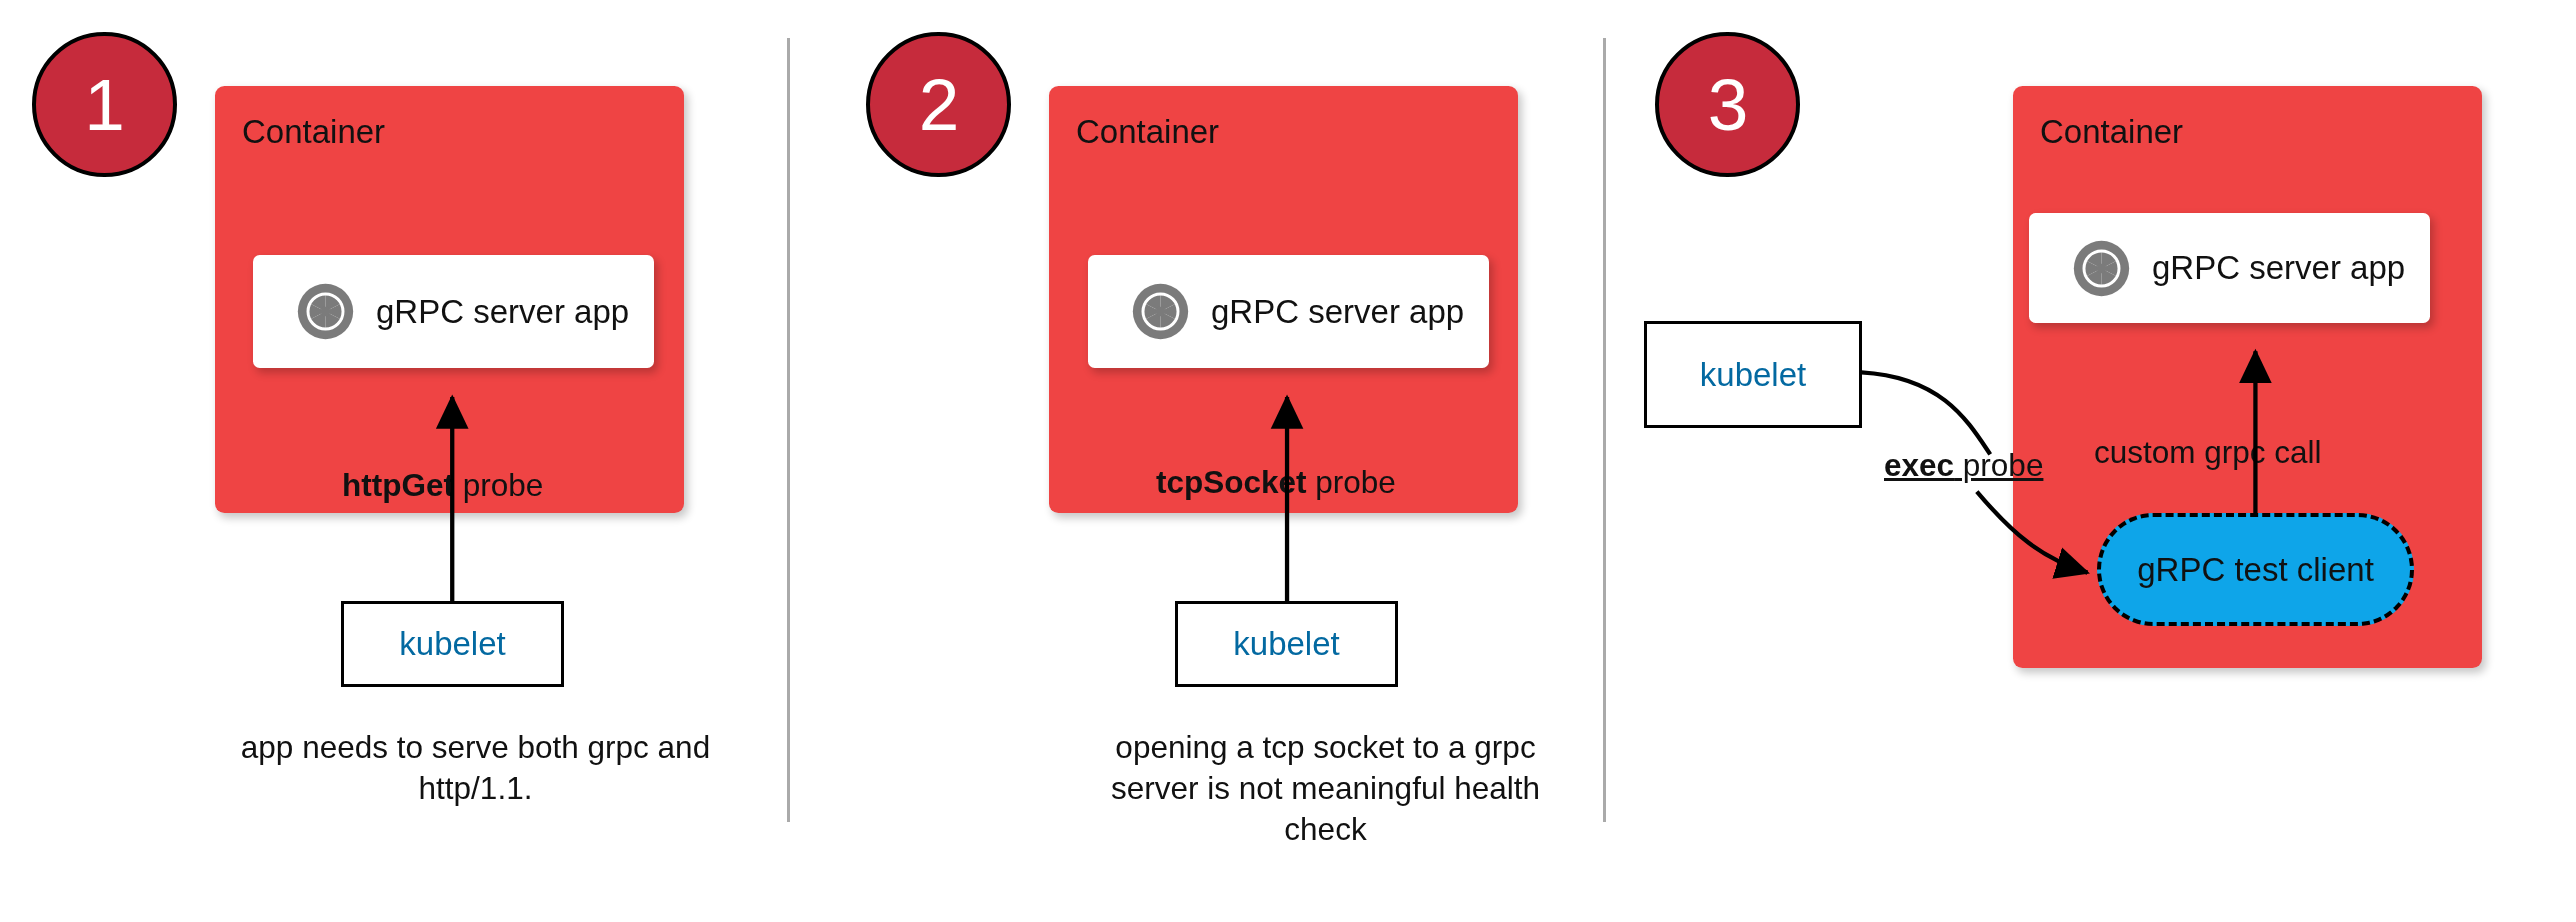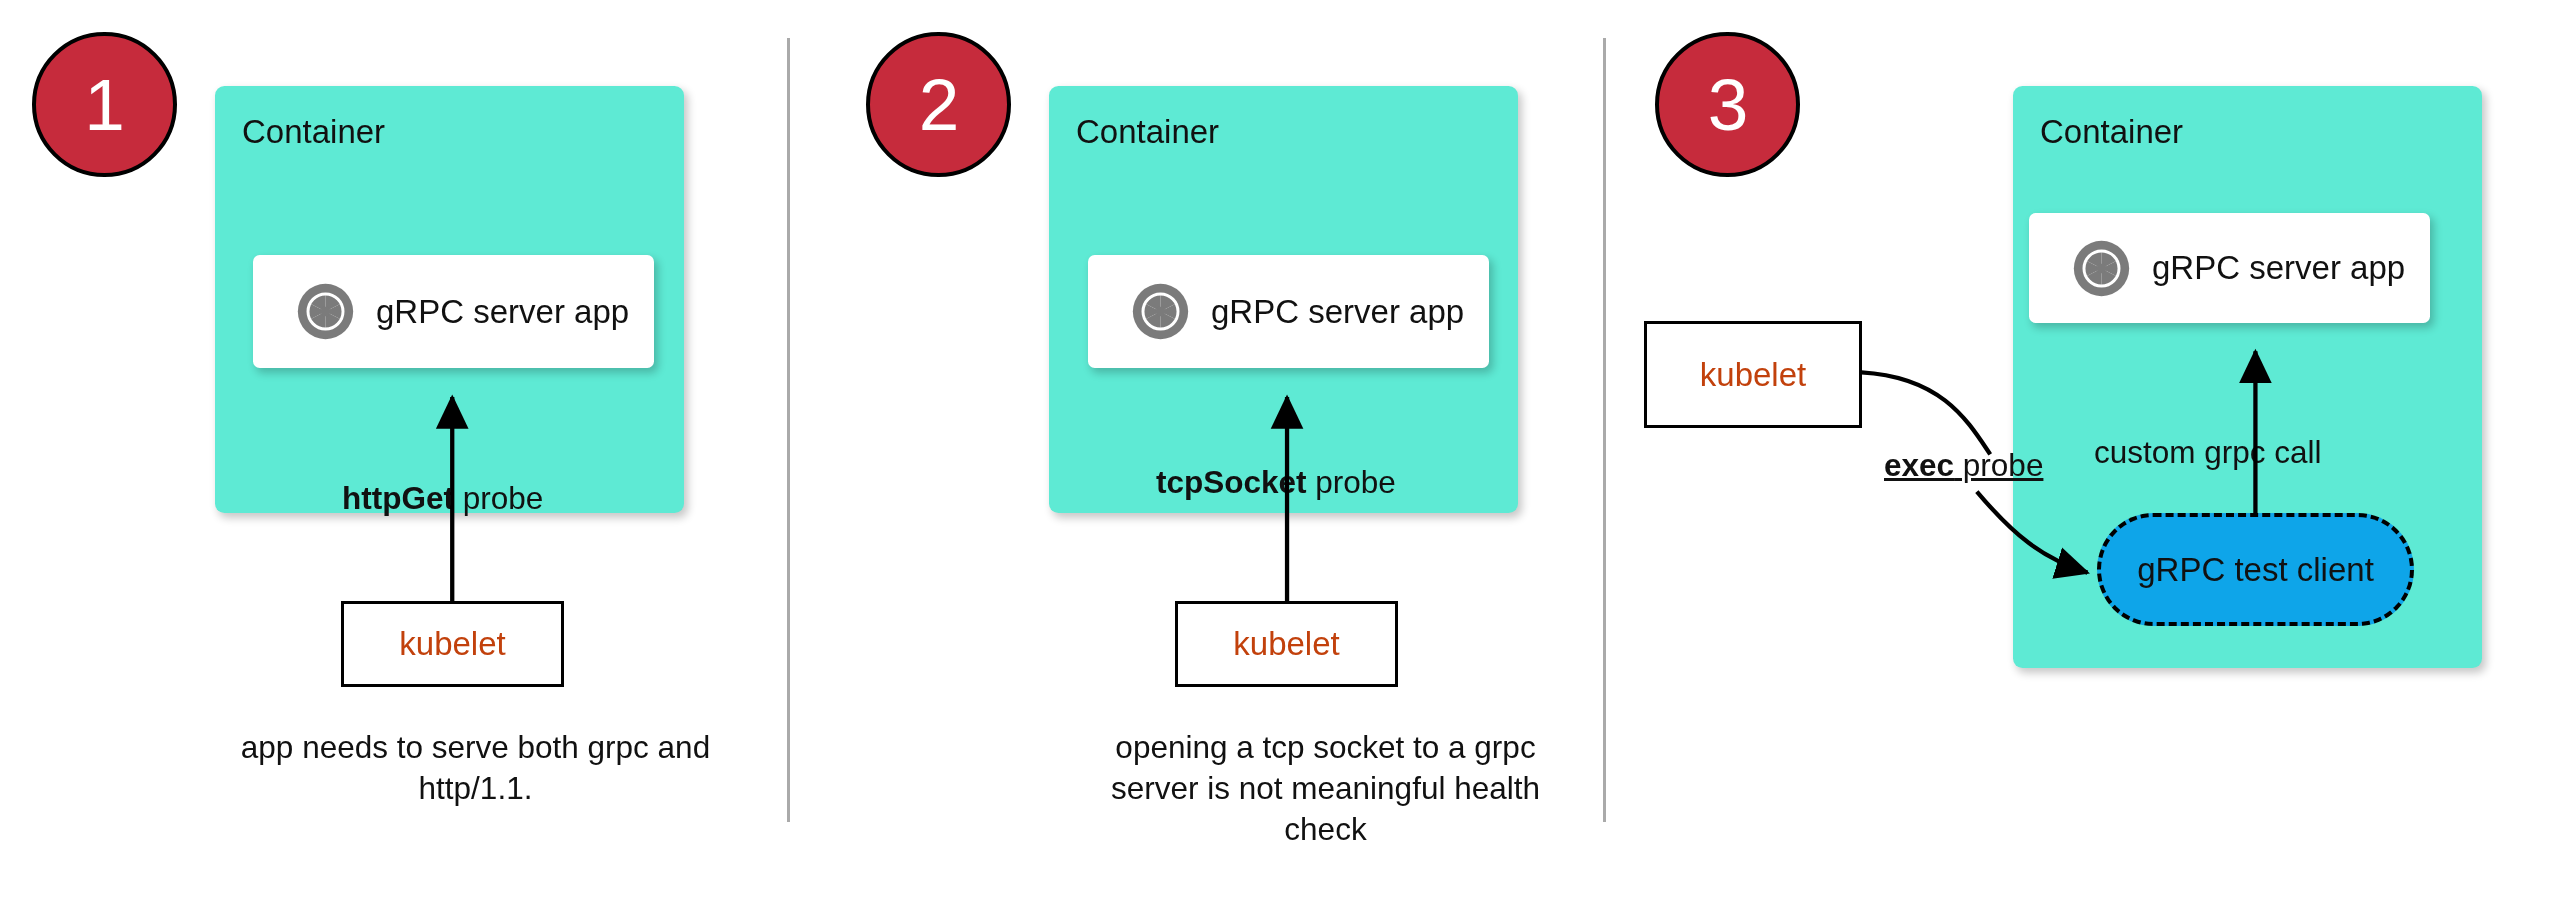--- a/index.html
+++ b/index.html
@@ -28,21 +28,21 @@
     color: #ffffff;
     font-size: 73px;
     font-weight: 400;
     line-height: 1;
     letter-spacing: -1px;
   }
 
   
   .container-box {
     position: absolute;
-    background: #5eead4;
+    background: #ef4444;
     border-radius: 9.5px;
     box-shadow: 3.8px 4.8px 8.6px rgba(0,0,0,0.22);
   }
   .container-label {
     position: absolute;
     left: 27px; top: 27px;
     font-size: 33px;
     color: #111111;
     white-space: nowrap;
   }
@@ -64,21 +64,21 @@
     white-space: nowrap;
   }
   .grpc-icon { width: 59px; height: 59px; flex: 0 0 59px; display:block; }
 
   
   .plain-box {
     position: absolute;
     background: #ffffff;
     border: 3.8px solid #000000;
     display: flex; align-items: center; justify-content: center;
-    font-size: 33px; color: #c2410c;
+    font-size: 33px; color: #0369a1;
     white-space: nowrap;
   }
 
   
   .dashed-stadium {
     position: absolute;
     background: #0ea5e9;
     border: 4.8px dashed #000000;
     border-radius: 67px;
     display: flex; align-items: center; justify-content: center;
@@ -137,21 +137,21 @@
         <path d="M32 50.4 A18.4 18.4 0 0 1 15.6 40.4 L32 32 Z"></path>
         <path d="M15.6 40.4 A18.4 18.4 0 0 1 15.6 23.6 L32 32 Z"></path>
         <path d="M15.6 23.6 A18.4 18.4 0 0 1 32 13.6 L32 32 Z"></path>
       </g>
       <circle cx="32" cy="32" r="19" fill="none" stroke="#ffffff" stroke-width="3.2"></circle>
       <circle cx="32" cy="32" r="5.2" fill="#7b7b7b"></circle>
     </svg>
     <span class="label">gRPC server app</span>
   </div>
 
-  <div class="edge-label" style="left:342px; top:480px;">
+  <div class="edge-label" style="left:342px; top:467px;">
     <b>httpGet</b><span> probe</span>
   </div>
 
   <div class="plain-box" style="left:341px; top:601px; width:223px; height:86px;">
     <span>kubelet</span>
   </div>
 
   <div class="caption" style="left:237px; top:727px; width:477px;">app needs to serve both grpc and http/1.1.</div>
 
   <div class="step-circle" style="left:866px; top:31.5px;">2</div>

